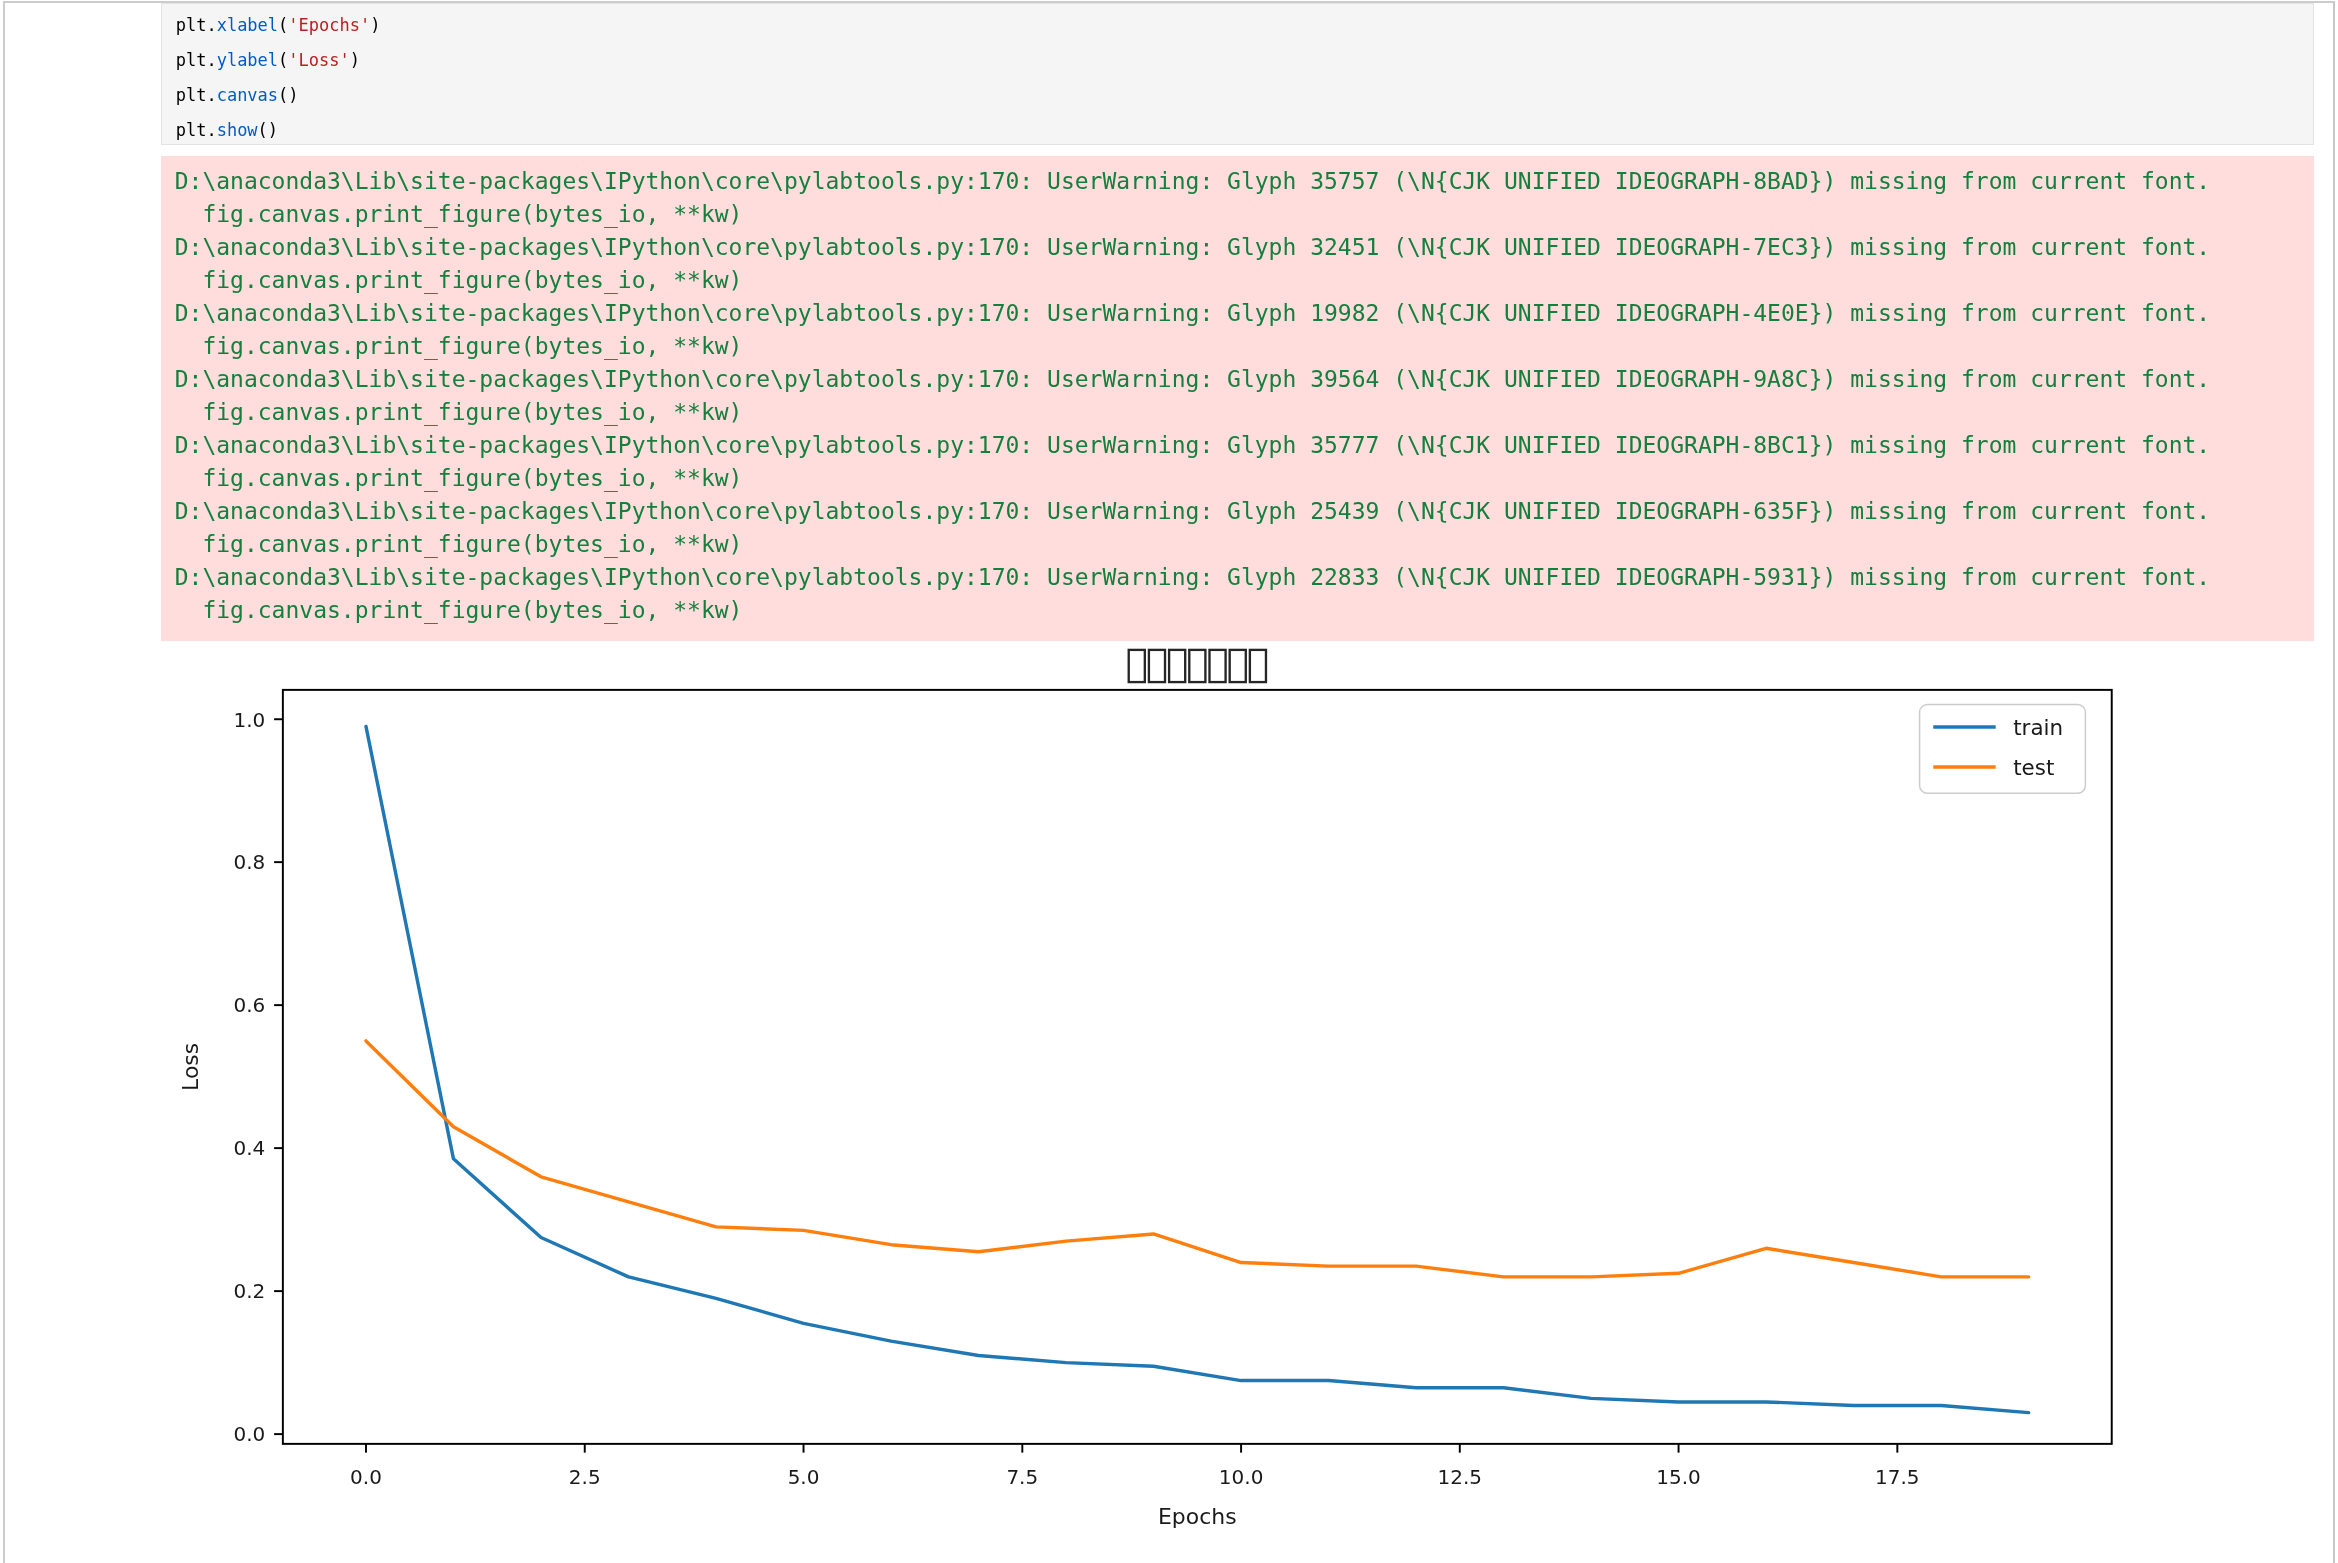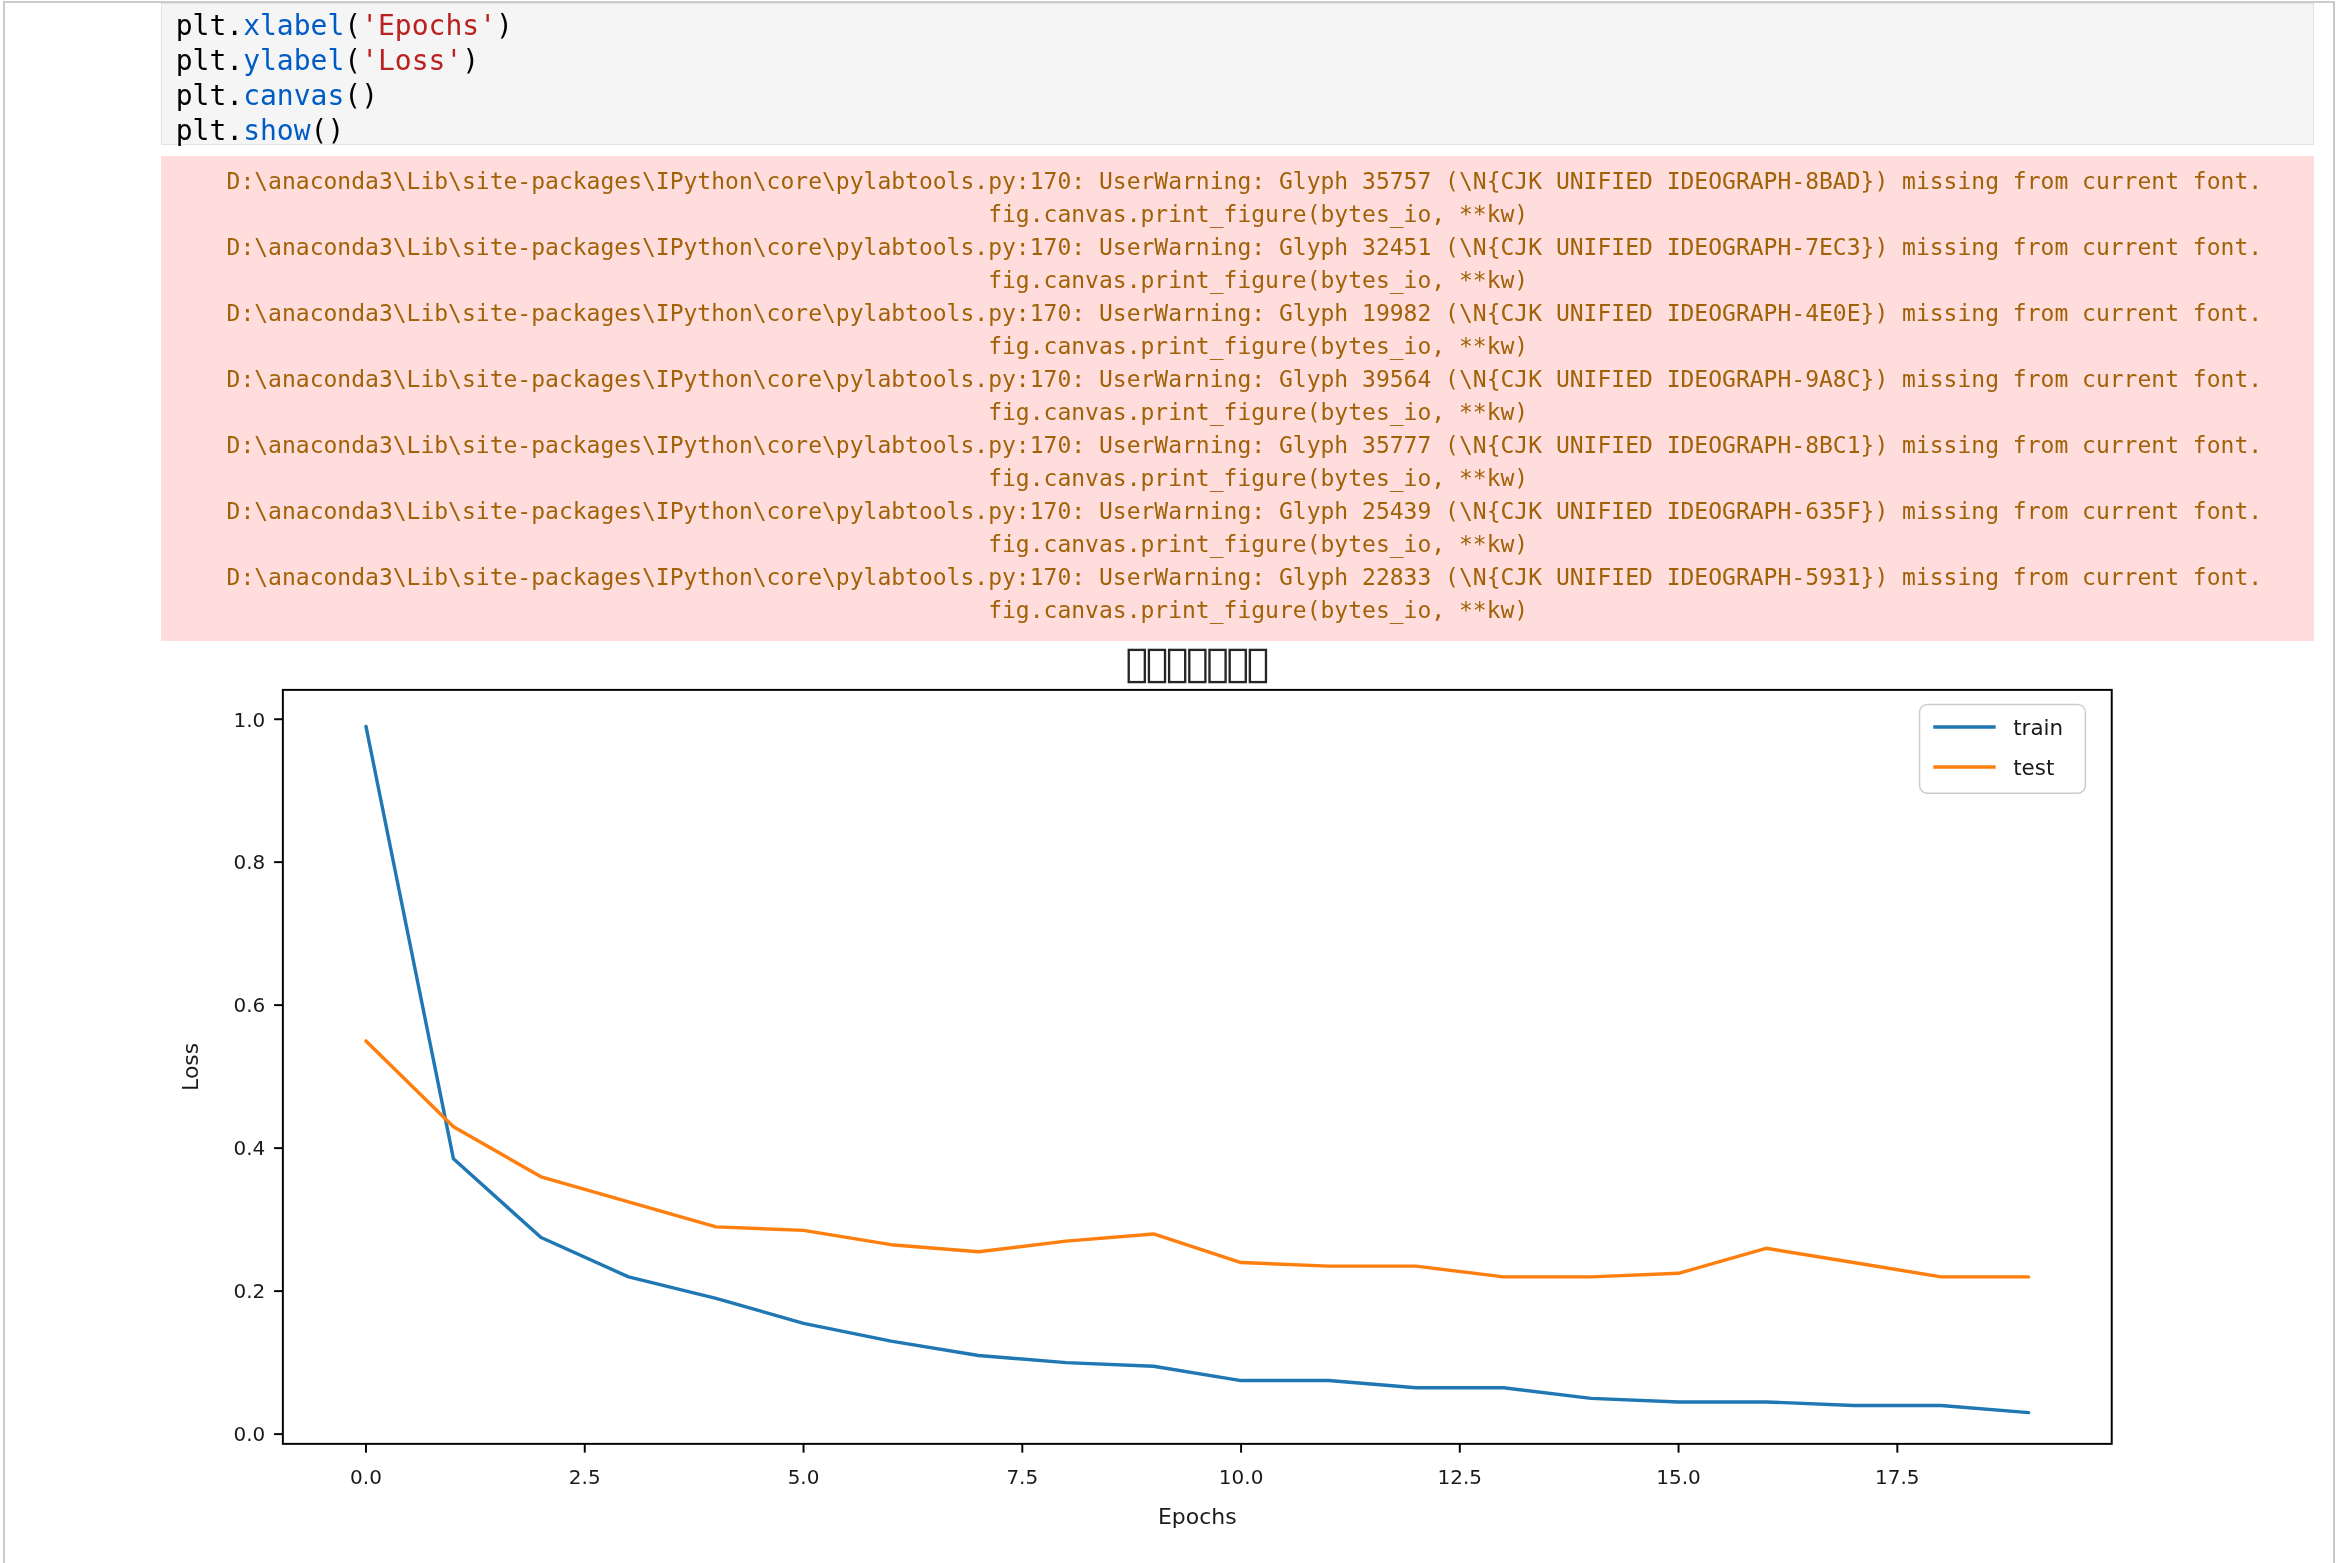--- a/index.html
+++ b/index.html
@@ -5,28 +5,28 @@
   html,body{margin:0;padding:0;background:#ffffff;}
   body{position:relative;width:2339px;height:1563px;overflow:hidden;
        font-family:"DejaVu Sans",sans-serif;}
   .edge-frame{position:absolute;left:2.9px;top:1px;width:2332px;height:1562px;
        border-left:2px solid #cccccc;border-top:2px solid #cccccc;border-right:2px solid #c7c7c7;
        box-sizing:border-box;pointer-events:none;}
   .code-cell{position:absolute;left:161px;top:2.9px;width:2153px;height:142px;
        background:#f5f5f5;border:1px solid #e3e3e3;box-sizing:border-box;
        padding:3.9px 0 0 13.7px;}
   .code-line{white-space:pre;font-family:"DejaVu Sans Mono","Liberation Mono",monospace;
-       font-size:28px;line-height:35px;color:#000000;}
+       font-size:17px;line-height:35px;color:#000000;}
   .tok-var,.tok-op{color:#000000;}
   .tok-fn{color:var(--fn-color,#005cc5);}
   .tok-str{color:var(--str-color,#ba2121);}
   .stderr-block{position:absolute;left:161px;top:156px;width:2153px;height:485px;
        background:var(--stderr-bg,#ffdddd);box-sizing:border-box;padding:8.8px 0 0 13.7px;}
   .warn-line{white-space:pre;font-family:"DejaVu Sans Mono","Liberation Mono",monospace;
-       font-size:23px;line-height:33px;color:#a16207;text-align:center;}
+       font-size:23px;line-height:33px;color:#15803d;}
   #figure{position:absolute;left:0;top:639px;}
   #figure text{font-family:"DejaVu Sans",sans-serif;fill:#1a1a1a;}
   #figure .ticklab{font-size:20.5px;}
   #figure .axlab{font-size:22.5px;}
   #figure .leglab{font-size:22px;}
 </style>
 </head>
 <body>
 
 <div class="edge-frame"></div>

